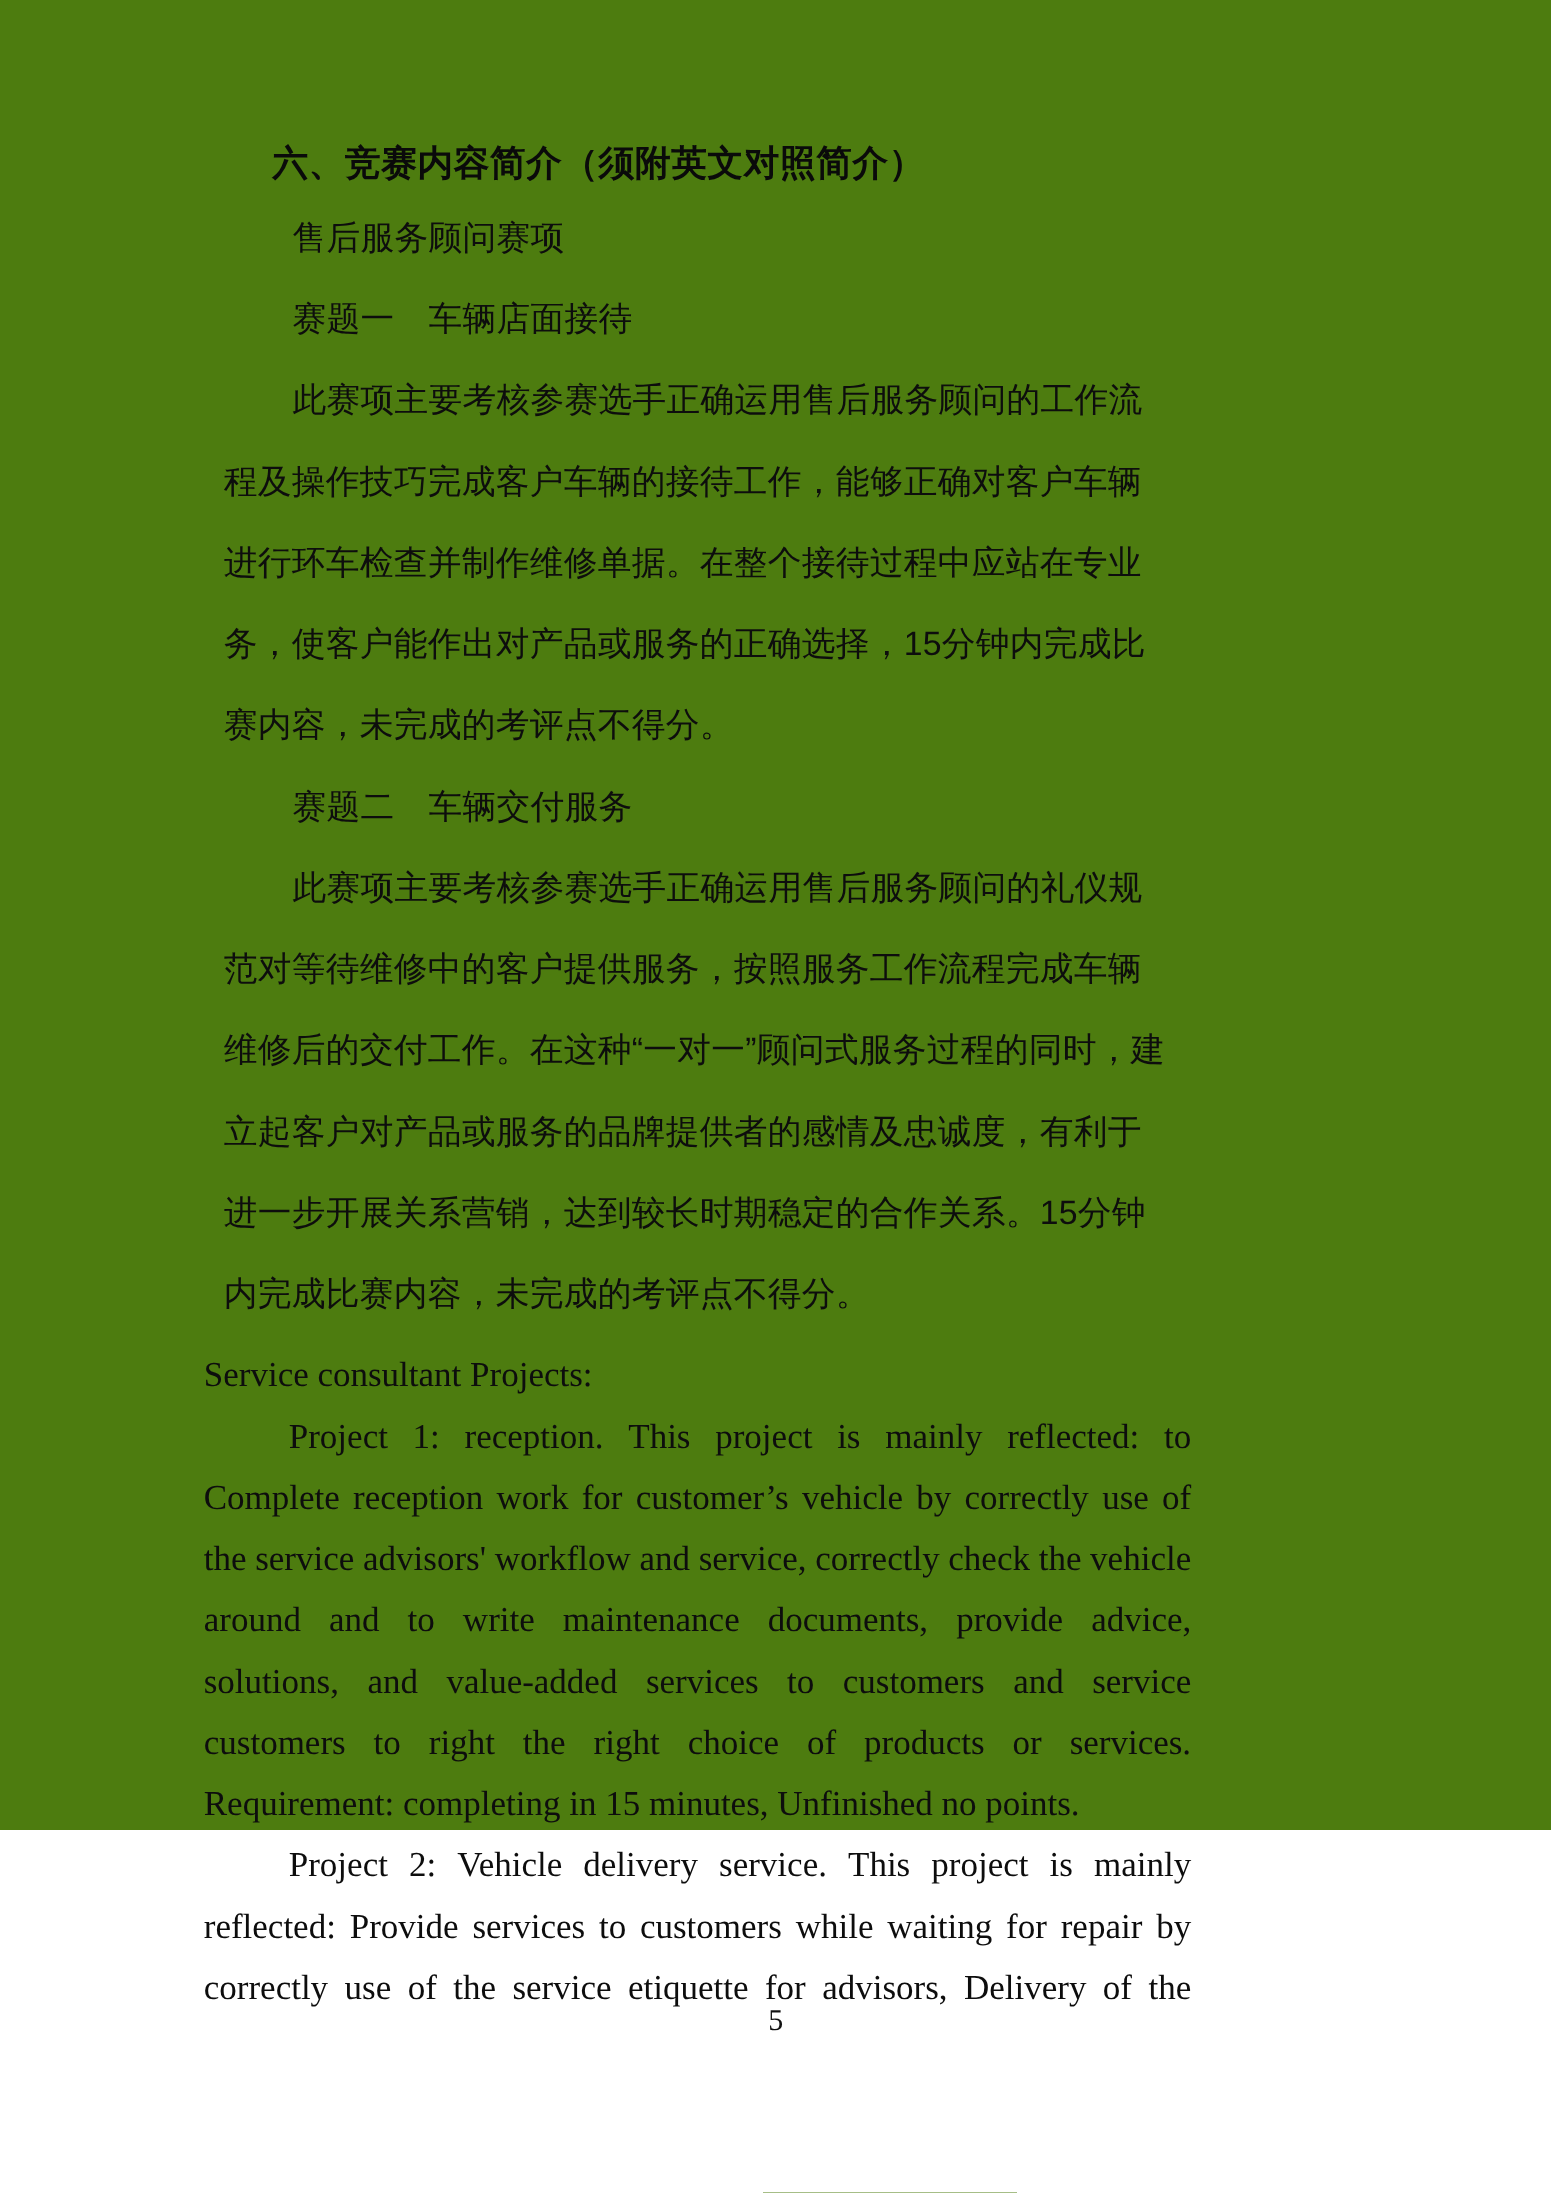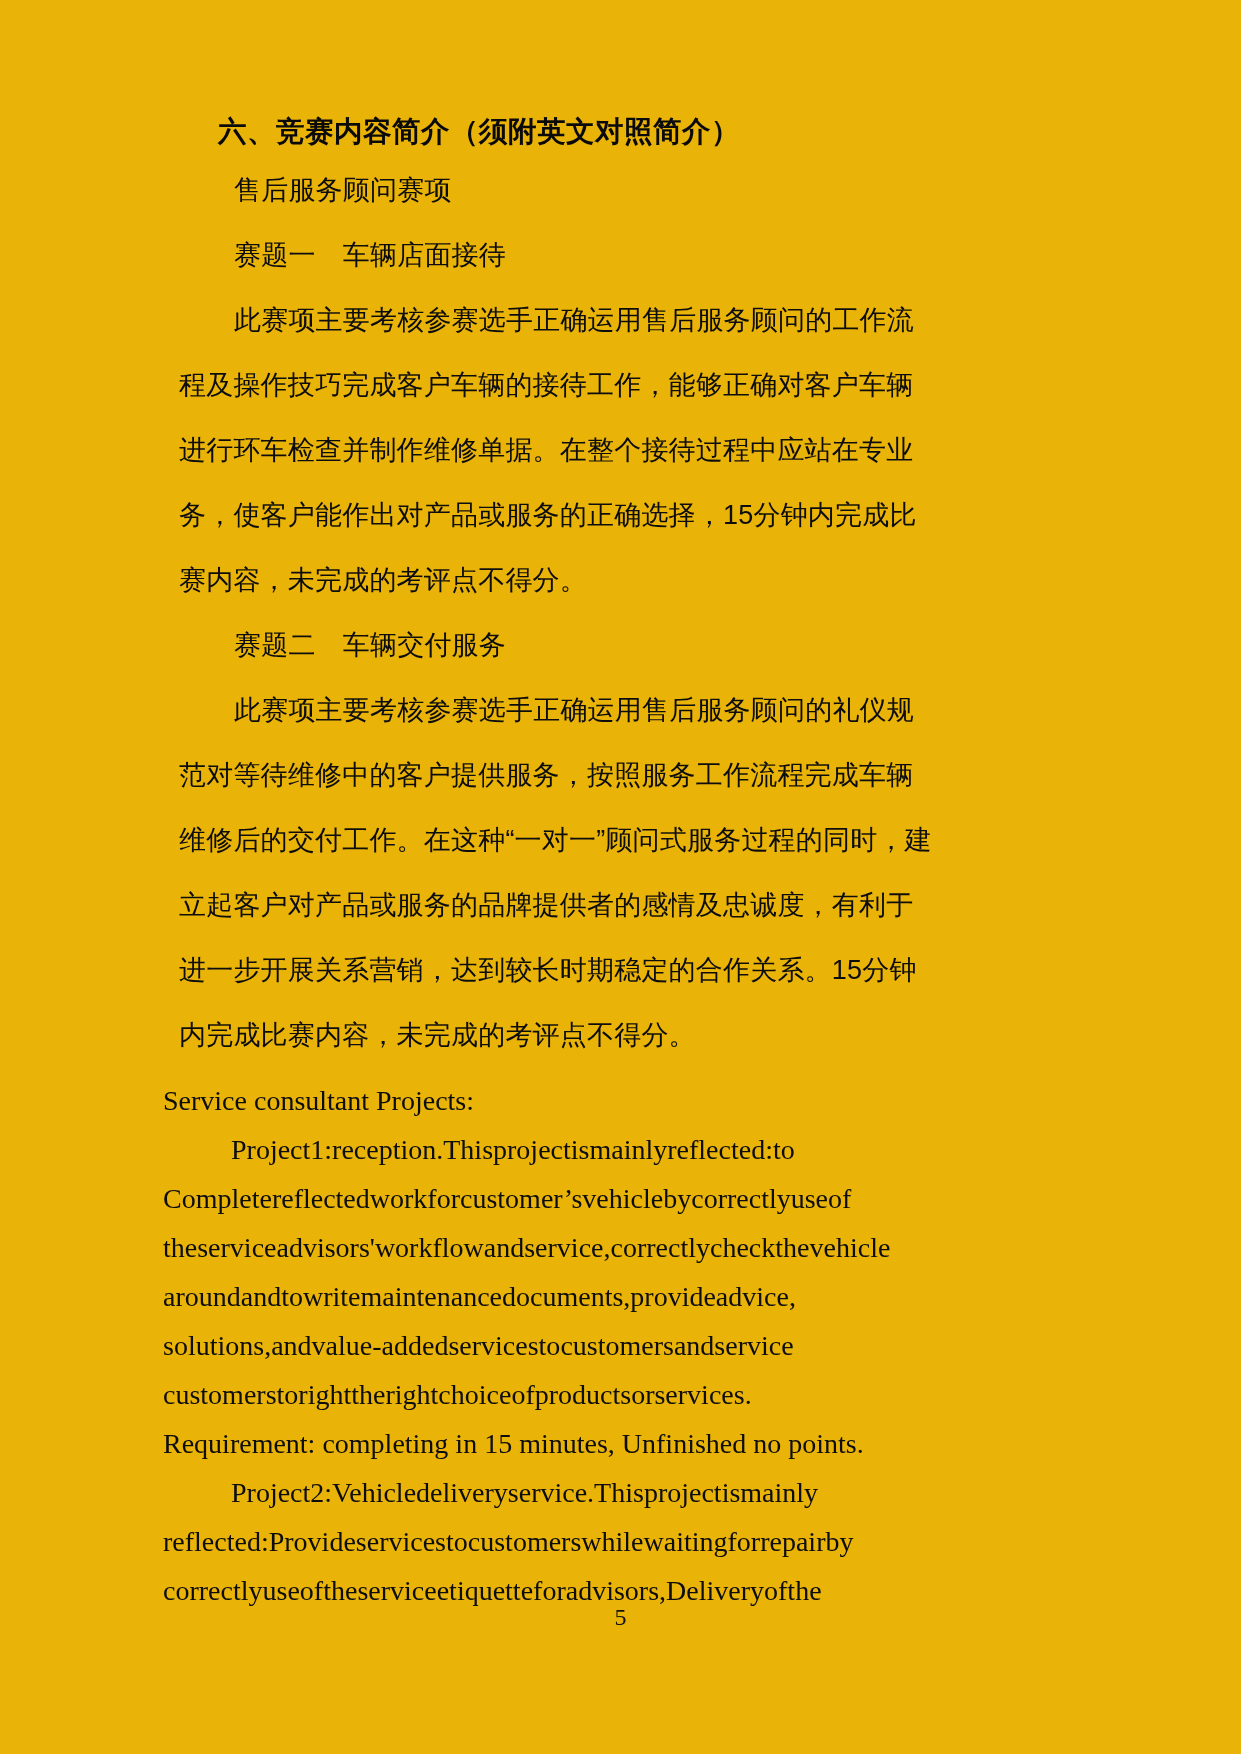--- a/index.html
+++ b/index.html
@@ -13,22 +13,22 @@
     font-family: "Liberation Sans", sans-serif;
     color: #000000;
     position: relative;
     overflow: hidden;
   }
   .page {
     position: absolute;
     left: 0;
     top: 0;
     width: 1241px;
-    height: 1754px;
-    background: #eab308;
+    height: 1464px;
+    background: #4d7c0f;
     text-decoration: underline;
   }
   .content {
     position: absolute;
     left: 163px;
     top: 112px;
     width: 790px;
   }
 
   
@@ -65,20 +65,21 @@
     margin: 0;
     white-space: nowrap;
   }
   .en-just {
     font-family: "Liberation Serif", "DejaVu Serif", serif;
     font-size: 28px;
     line-height: 49px;
     color: #0d0d0d;
     margin: 0;
     display: flex;
+    justify-content: space-between;
     white-space: pre;
   }
   .en-just > span { display: inline-block; }
   .en-indent { padding-left: 68px; }
 
   .page-number {
     position: absolute;
     left: 0;
     top: 1604px;
     width: 1241px;
@@ -110,21 +111,21 @@
     <div class="cn-line flow">范对等待维修中的客户提供服务，按照服务工作流程完成车辆</div>
     <div class="cn-line flow">维修后的交付工作。在这种“一对一”顾问式服务过程的同时，建</div>
     <div class="cn-line flow">立起客户对产品或服务的品牌提供者的感情及忠诚度，有利于</div>
     <div class="cn-line flow">进一步开展关系营销，达到较长时期稳定的合作关系。15分钟</div>
     <div class="cn-line flow">内完成比赛内容，未完成的考评点不得分。</div>
 
     <div class="en-line">Service consultant Projects:</div>
 
     <div>
         <div class="en-just en-indent"><span>Project</span><span>1:</span><span>reception.</span><span>This</span><span>project</span><span>is</span><span>mainly</span><span>reflected:</span><span>to</span></div>
-        <div class="en-just"><span>Complete</span><span>reflected</span><span>work</span><span>for</span><span>customer’s</span><span>vehicle</span><span>by</span><span>correctly</span><span>use</span><span>of</span></div>
+        <div class="en-just"><span>Complete</span><span>reception</span><span>work</span><span>for</span><span>customer’s</span><span>vehicle</span><span>by</span><span>correctly</span><span>use</span><span>of</span></div>
         <div class="en-just"><span>the</span><span>service</span><span>advisors'</span><span>workflow</span><span>and</span><span>service,</span><span>correctly</span><span>check</span><span>the</span><span>vehicle</span></div>
         <div class="en-just"><span>around</span><span>and</span><span>to</span><span>write</span><span>maintenance</span><span>documents,</span><span>provide</span><span>advice,</span></div>
         <div class="en-just"><span>solutions,</span><span>and</span><span>value-added</span><span>services</span><span>to</span><span>customers</span><span>and</span><span>service</span></div>
         <div class="en-just"><span>customers</span><span>to</span><span>right</span><span>the</span><span>right</span><span>choice</span><span>of</span><span>products</span><span>or</span><span>services.</span></div>
         <div class="en-line">Requirement: completing in 15 minutes, Unfinished no points.</div>
       </div>
     <div>
         <div class="en-just en-indent"><span>Project</span><span>2:</span><span>Vehicle</span><span>delivery</span><span>service.</span><span>This</span><span>project</span><span>is</span><span>mainly</span></div>
         <div class="en-just"><span>reflected:</span><span>Provide</span><span>services</span><span>to</span><span>customers</span><span>while</span><span>waiting</span><span>for</span><span>repair</span><span>by</span></div>
         <div class="en-just"><span>correctly</span><span>use</span><span>of</span><span>the</span><span>service</span><span>etiquette</span><span>for</span><span>advisors,</span><span>Delivery</span><span>of</span><span>the</span></div>

